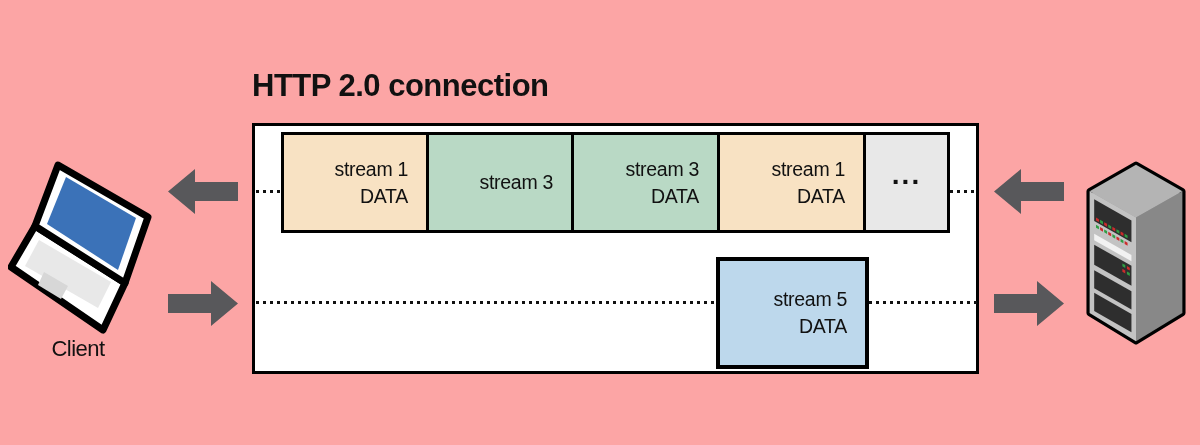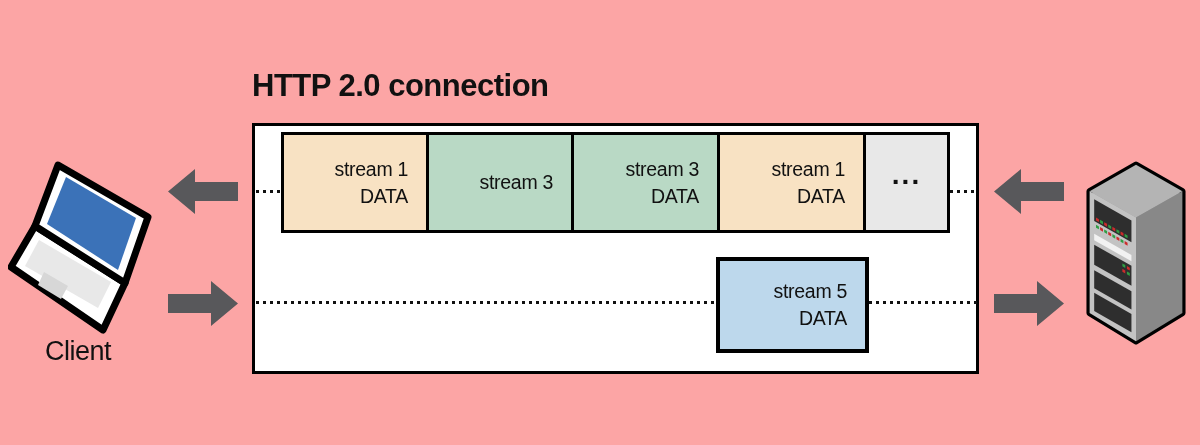--- a/index.html
+++ b/index.html
@@ -29,28 +29,28 @@
     padding-right:18px;font-size:19.5px;line-height:27px;letter-spacing:-0.3px;
   }
   .frame .ln{white-space:nowrap;}
   .f-top{top:132px;height:101px;}
   .f1{left:281px;width:148px;}
   .f2{left:426px;width:148px;}
   .f3{left:571px;width:149px;}
   .f4{left:717px;width:149px;}
   .f5{left:863px;width:87px;align-items:center;padding-right:0;}
   .f5 .dots{font-weight:700;font-size:28px;letter-spacing:2px;margin-top:-16px;}
-  .f-stream5{left:716px;top:257px;width:153px;height:96px;border-width:4px;}
+  .f-stream5{left:716px;top:257px;width:153px;height:112px;border-width:4px;}
   .arrow{position:absolute;width:70px;height:47px;}
   .a-lt{left:168px;top:168px;}
   .a-lb{left:168px;top:280px;}
   .a-rt{left:994px;top:168px;}
   .a-rb{left:994px;top:280px;}
   .endpoint-label{
-    position:absolute;font-size:27px;letter-spacing:-0.5px;text-align:center;
+    position:absolute;font-size:22px;letter-spacing:-0.5px;text-align:center;
   }
   .lbl-client{left:8px;top:336px;width:140px;}
   .lbl-server{left:1076px;top:334px;width:120px;}
   .icon-laptop{position:absolute;left:8px;top:160px;width:152px;height:178px;}
   .icon-server{position:absolute;left:1086px;top:157px;width:100px;height:192px;}
 </style>
 </head>
 <body>
 
 <div class="canvas">

